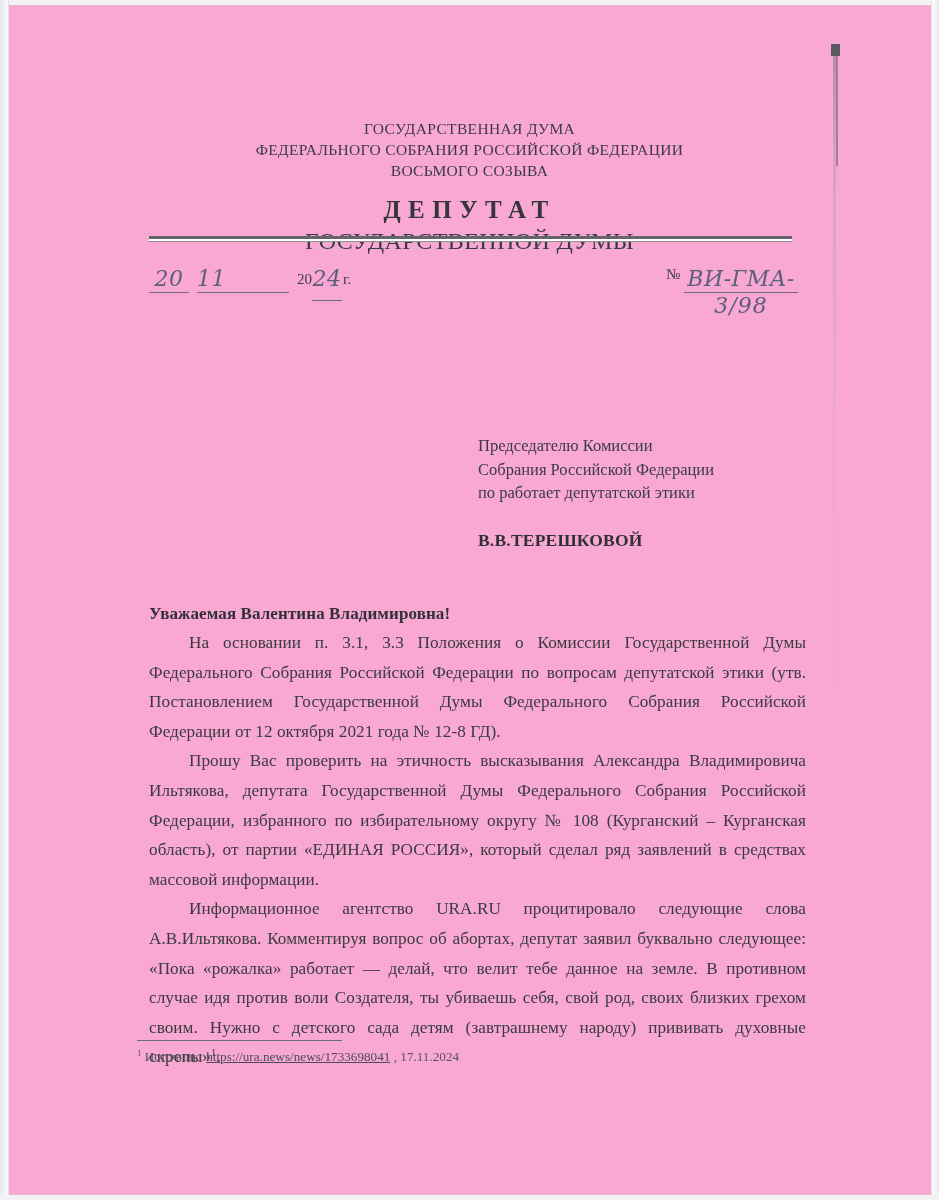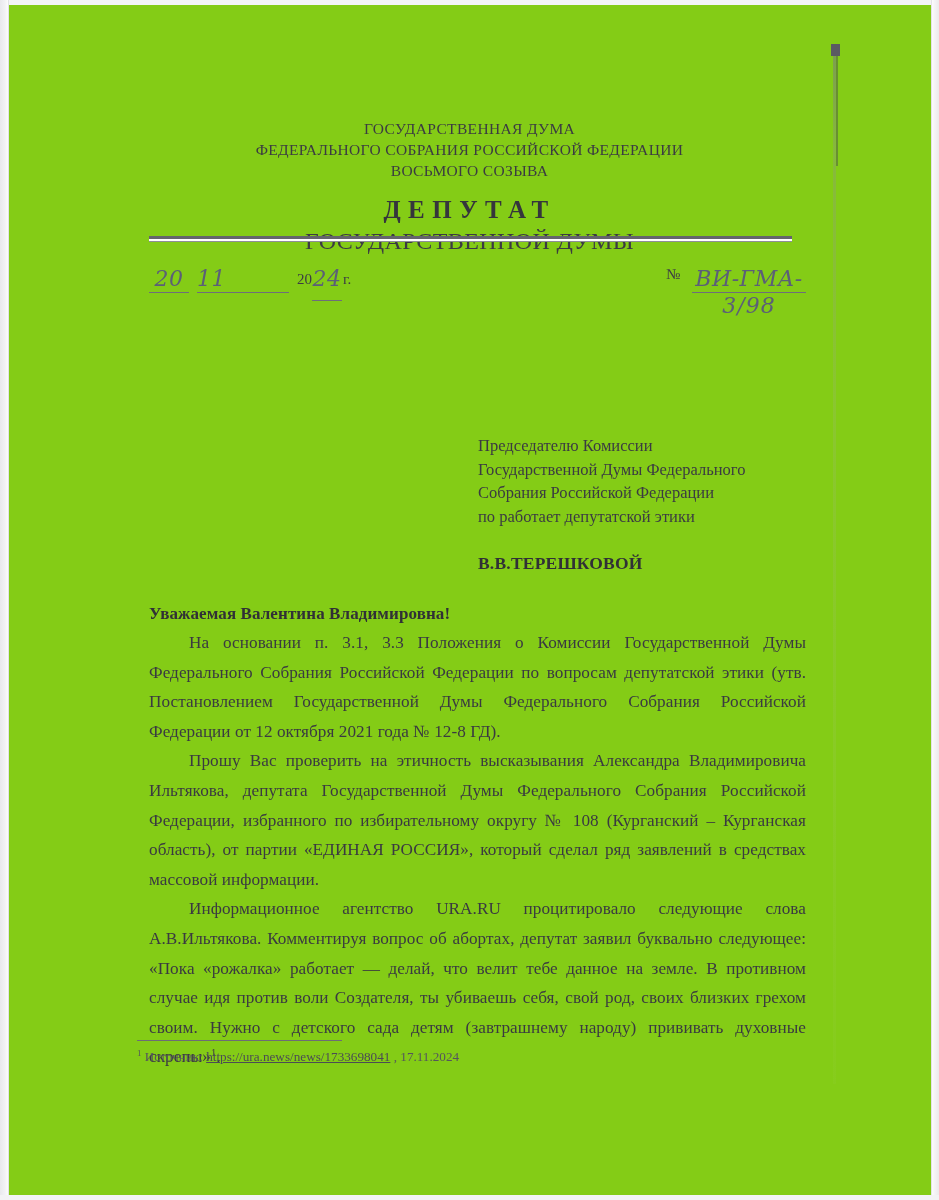--- a/index.html
+++ b/index.html
@@ -8,21 +8,21 @@
     padding: 0;
     background: #ffffff;
   }
   body {
     font-family: "Liberation Serif", "DejaVu Serif", serif;
   }
   #page {
     position: relative;
     width: 939px;
     height: 1200px;
-    background: #84cc16;
+    background: #f9a8d4;
     overflow: hidden;
     box-sizing: border-box;
   }
   
   .scan-edge-left {
     position: absolute;
     left: 0; top: 0;
     width: 9px; height: 1200px;
     background: linear-gradient(to right, #e9e9ed 0%, #f2f2f5 55%, #ffffff 100%);
     pointer-events: none;
@@ -201,21 +201,21 @@
   }
   .num-sign {
     font-size: 15px;
     color: #3c3c44;
     vertical-align: 2px;
   }
   .num-stack {
     display: inline-block;
     vertical-align: top;
     text-align: center;
-    margin-left: 12px;
+    margin-left: 4px;
   }
   .num-top {
     border-bottom: 1.5px solid #6e6e7a;
     padding: 0 3px 1px 3px;
     white-space: nowrap;
   }
   .num-bot {
     padding-top: 2px;
     letter-spacing: 1px;
   }
@@ -329,21 +329,20 @@
     <div class="date-group">
       <span class="hand hw-day">20</span><span class="hand hw-month">11</span><span class="year-prefix">20</span><span class="hand hw-year">24</span><span class="year-suffix">г.</span>
     </div>
     <div class="num-group">
       <span class="num-sign">№</span><span class="num-stack"><span class="num-top hand">ВИ-ГМА-</span><span class="num-bot hand" style="display:block;">3/98</span></span>
     </div>
   </div>
 
   <div class="addressee">
     <div>Председателю Комиссии</div>
-    <div>Государственной Думы Федерального</div>
     <div>Собрания Российской Федерации</div>
     <div>по работает депутатской этики</div>
     <div class="addressee-name">В.В.ТЕРЕШКОВОЙ</div>
   </div>
 
   <div class="body-block">
     <div class="salutation">Уважаемая Валентина Владимировна!</div>
     <p class="para">На основании п. 3.1, 3.3 Положения о Комиссии Государственной Думы Федерального Собрания Российской Федерации по вопросам депутатской этики (утв. Постановлением Государственной Думы Федерального Собрания Российской Федерации от 12 октября 2021 года № 12-8 ГД).</p>
     <p class="para">Прошу Вас проверить на этичность высказывания Александра Владимировича Ильтякова, депутата Государственной Думы Федерального Собрания Российской Федерации, избранного по избирательному округу № 108 (Курганский – Курганская область), от партии «ЕДИНАЯ РОССИЯ», который сделал ряд заявлений в средствах массовой информации.</p>
     <p class="para"><span>Информационное агентство URA.RU процитировало следующие слова А.В.Ильтякова. Комментируя вопрос об абортах, депутат заявил буквально следующее: «Пока «рожалка» работает — делай, что велит тебе данное на земле. В противном случае идя против воли Создателя, ты убиваешь себя, свой род, своих близких грехом своим. Нужно с детского сада детям (завтрашнему народу) прививать духовные скрепы»</span><sup class="fn">1</sup><span>.</span></p>

